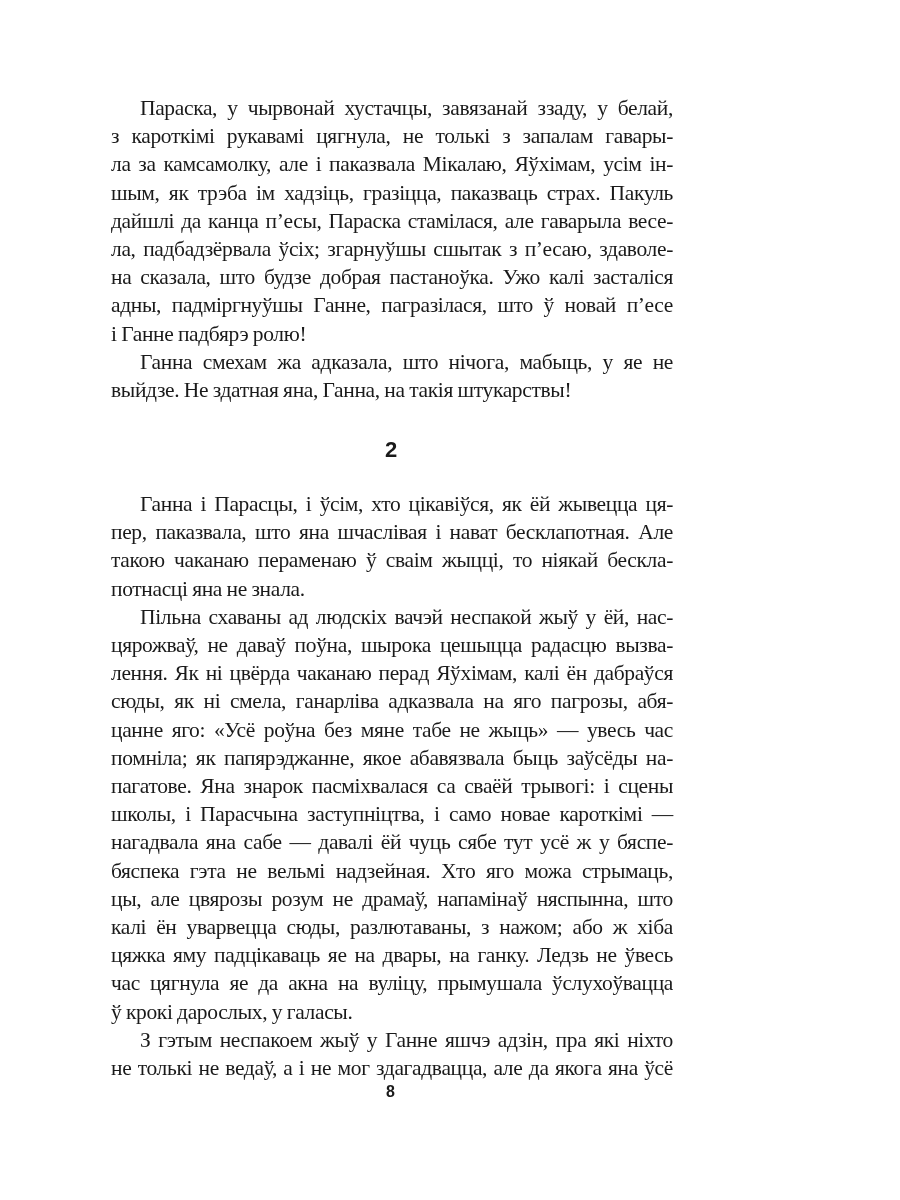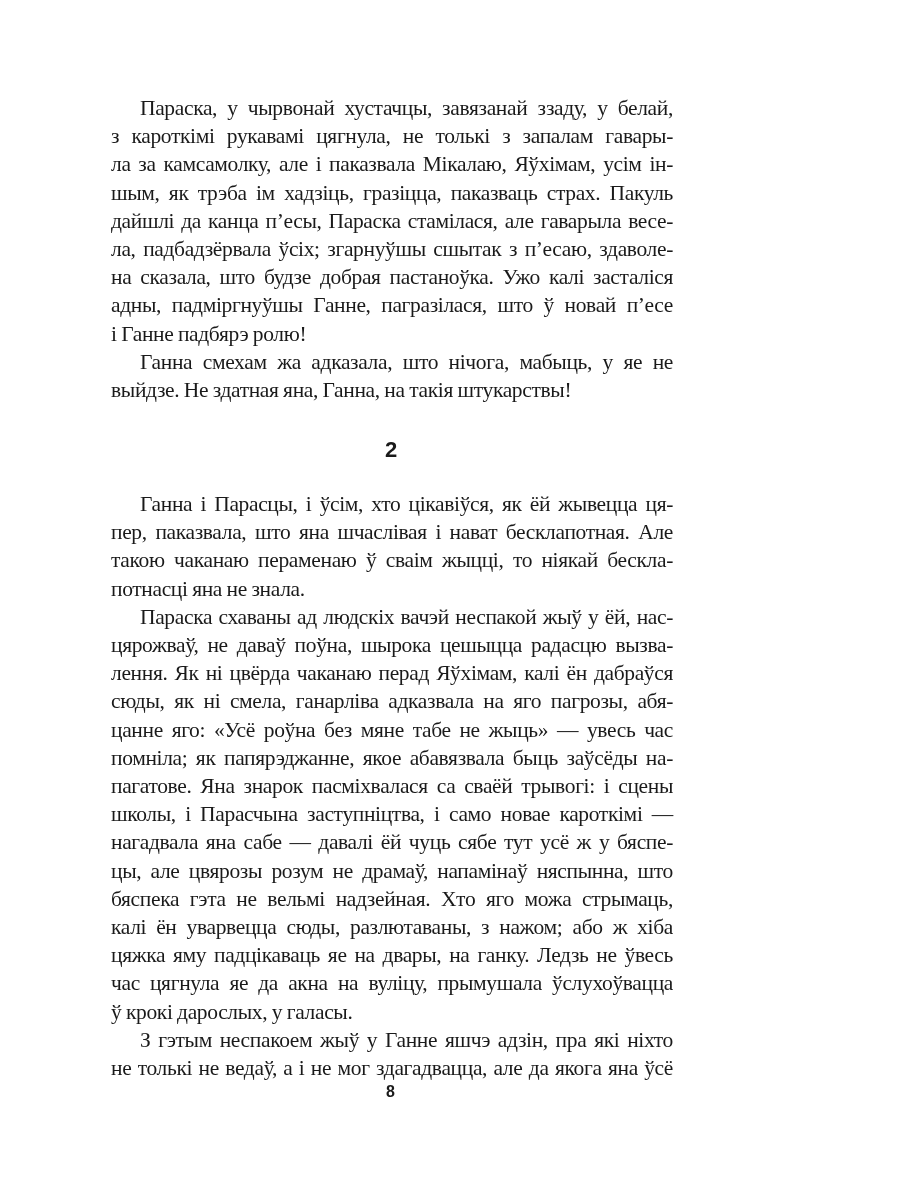--- a/index.html
+++ b/index.html
@@ -91,31 +91,31 @@
   <div class="chapter-number">2</div>
 
   <div class="text-block block-bottom">
     <p>
       <span class="line" style="text-indent:29px">Ганна і Парасцы, і ўсім, хто цікавіўся, як ёй жывецца ця-</span>
       <span class="line" style="text-indent:0">пер, паказвала, што яна шчаслівая і нават бесклапотная. Але</span>
       <span class="line" style="text-indent:0">такою чаканаю пераменаю ў сваім жыцці, то ніякай бескла-</span>
       <span class="line last" style="text-indent:0">потнасці яна не знала.</span>
     </p>
     <p>
-      <span class="line" style="text-indent:29px">Параска схаваны ад людскіх вачэй неспакой жыў у ёй, нас-</span>
+      <span class="line" style="text-indent:29px">Пільна схаваны ад людскіх вачэй неспакой жыў у ёй, нас-</span>
       <span class="line" style="text-indent:0">цярожваў, не даваў поўна, шырока цешыцца радасцю вызва-</span>
       <span class="line" style="text-indent:0">лення. Як ні цвёрда чаканаю перад Яўхімам, калі ён дабраўся</span>
       <span class="line" style="text-indent:0">сюды, як ні смела, ганарліва адказвала на яго пагрозы, абя-</span>
       <span class="line" style="text-indent:0">цанне яго: «Усё роўна без мяне табе не жыць» — увесь час</span>
       <span class="line" style="text-indent:0">помніла; як папярэджанне, якое абавязвала быць заўсёды на-</span>
       <span class="line" style="text-indent:0">пагатове. Яна знарок пасміхвалася са сваёй трывогі: і сцены</span>
       <span class="line" style="text-indent:0">школы, і Парасчына заступніцтва, і само новае кароткімі —</span>
       <span class="line" style="text-indent:0">нагадвала яна сабе — давалі ёй чуць сябе тут усё ж у бяспе-</span>
+      <span class="line" style="text-indent:0">бяспека гэта не вельмі надзейная. Хто яго можа стрымаць,</span>
       <span class="line" style="text-indent:0">цы, але цвярозы розум не драмаў, напамінаў няспынна, што</span>
-      <span class="line" style="text-indent:0">бяспека гэта не вельмі надзейная. Хто яго можа стрымаць,</span>
       <span class="line" style="text-indent:0">калі ён уварвецца сюды, разлютаваны, з нажом; або ж хіба</span>
       <span class="line" style="text-indent:0">цяжка яму падцікаваць яе на двары, на ганку. Ледзь не ўвесь</span>
       <span class="line" style="text-indent:0">час цягнула яе да акна на вуліцу, прымушала ўслухоўвацца</span>
       <span class="line last" style="text-indent:0">ў крокі дарослых, у галасы.</span>
     </p>
     <p>
       <span class="line" style="text-indent:29px">З гэтым неспакоем жыў у Ганне яшчэ адзін, пра які ніхто</span>
       <span class="line" style="text-indent:0">не толькі не ведаў, а і не мог здагадвацца, але да якога яна ўсё</span>
     </p>
   </div>

